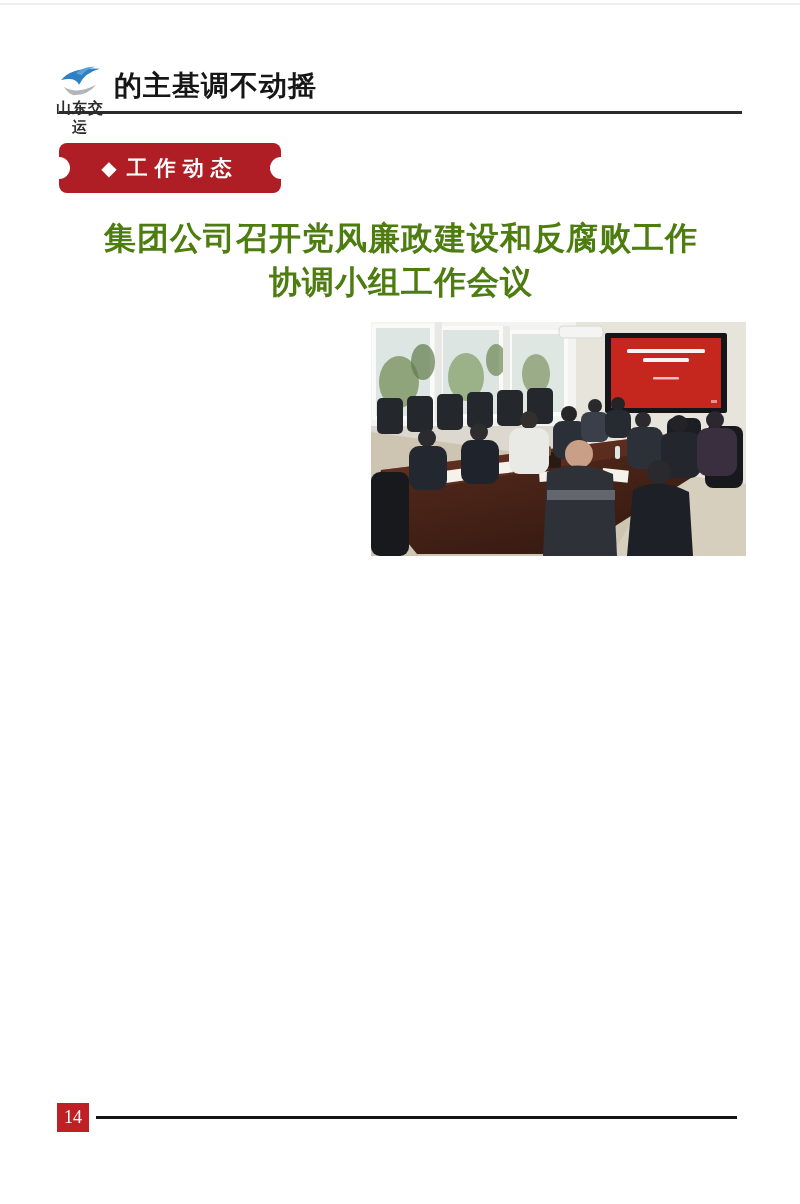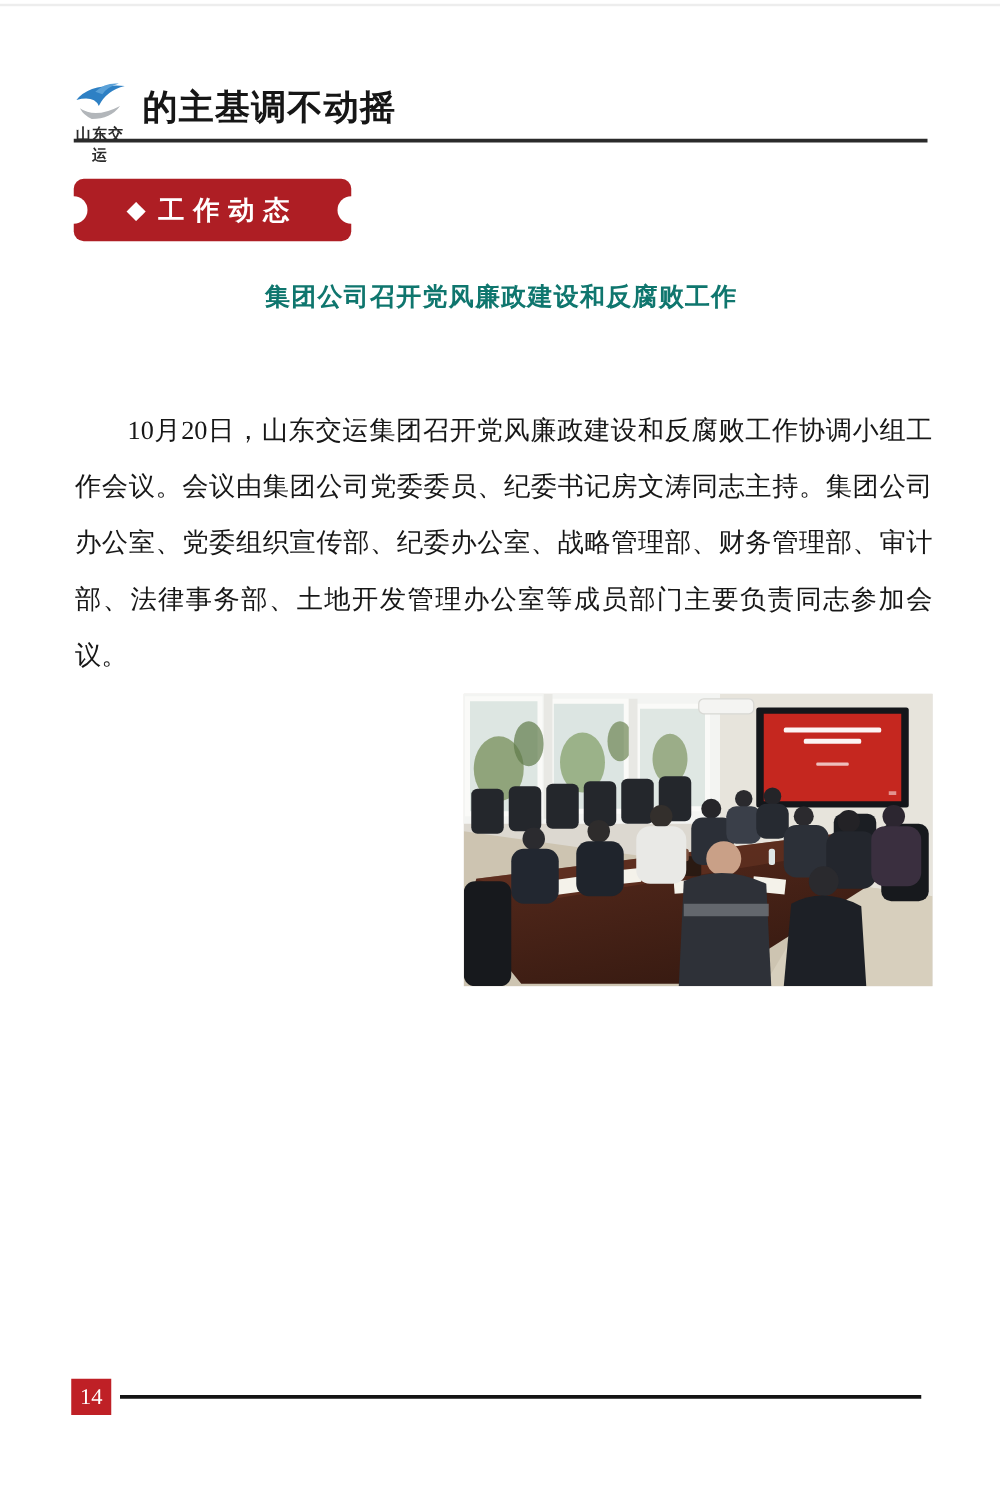--- a/index.html
+++ b/index.html
@@ -7,21 +7,21 @@
     width:800px;height:1204px;position:relative;background:#ffffff;
     font-family:"Liberation Serif","DejaVu Serif",serif;color:#151515;
     overflow:hidden;
   }
   .top-edge{position:absolute;top:3px;left:0;width:800px;height:2px;background:#ededed;}
 
   
   .header{position:absolute;top:64px;left:56px;display:flex;align-items:flex-start;}
   .logo{width:48px;text-align:center;margin-right:10px;}
   .logo svg{display:block;width:46px;height:34px;margin:0 auto;}
-  .logo-caption{font-family:"Liberation Sans",sans-serif;font-size:12px;font-weight:bold;color:#2b2b2b;letter-spacing:1px;margin-top:1px;}
+  .logo-caption{font-family:"Liberation Sans",sans-serif;font-size:15px;font-weight:bold;color:#2b2b2b;letter-spacing:1px;margin-top:1px;}
   .brand{font-family:"Liberation Sans","DejaVu Sans",sans-serif;font-weight:bold;font-size:28px;color:#161616;letter-spacing:1px;line-height:44px;}
   .header-rule{position:absolute;top:111px;left:59px;width:683px;height:3px;background:#2b2b2b;}
 
   
   .badge{
     position:absolute;top:143px;left:59px;width:222px;height:50px;
     background:#ae1e24;border-radius:8px;
     display:flex;align-items:center;justify-content:center;
     color:#ffffff;
   }
@@ -30,22 +30,22 @@
     width:22px;height:22px;background:#ffffff;border-radius:50%;
   }
   .badge::before{left:-11px;}
   .badge::after{right:-11px;}
   .badge .diamond{font-size:20px;margin-right:10px;line-height:1;}
   .badge .label{font-size:21px;font-weight:bold;letter-spacing:7px;font-family:"Liberation Serif",serif;}
 
   
   .article-title{
     position:absolute;top:216px;left:58px;width:686px;
-    text-align:center;font-weight:bold;font-size:20px;line-height:44px;
-    color:#0f766e;letter-spacing:1px;
+    text-align:center;font-weight:bold;font-size:32px;line-height:44px;
+    color:#4d7c0f;letter-spacing:1px;
   }
 
   
   .article-body{
     position:absolute;top:322px;left:60px;width:686px;
     font-size:21px;line-height:45px;
     text-align:justify;text-justify:inter-character;color:#171717;
   }
   .article-body p{margin:0;text-indent:2em;}
   .article-body p.p1{margin-bottom:8px;}
@@ -83,24 +83,24 @@
 </div>
 <div class="header-rule"></div>
 
 <div class="badge">
   <span class="diamond">◆</span>
   <span class="label">工作动态</span>
 </div>
 
 <div class="article-title">
   <div>集团公司召开党风廉政建设和反腐败工作</div>
+  <div>协调小组工作会议</div>
 </div>
 
 <div class="article-body">
-  <p class="p1">10月20日，山东交运集团召开党风廉政建设和反腐败工作协调小组工作会议。会议由集团公司党委委员、纪委书记房文涛同志主持。集团公司办公室、党委组织宣传部、纪委办公室、战略管理部、财务管理部、审计部、法律事务部、土地开发管理办公室等成员部门主要负责同志参加会议。</p>
 
   <div class="photo-wrap">
     <svg viewBox="0 0 375 234">
       <defs>
         <linearGradient id="wood" x1="0" y1="0" x2="0.6" y2="1">
           <stop offset="0" stop-color="#5a2c1e"></stop>
           <stop offset="1" stop-color="#371a11"></stop>
         </linearGradient>
       </defs>
 

